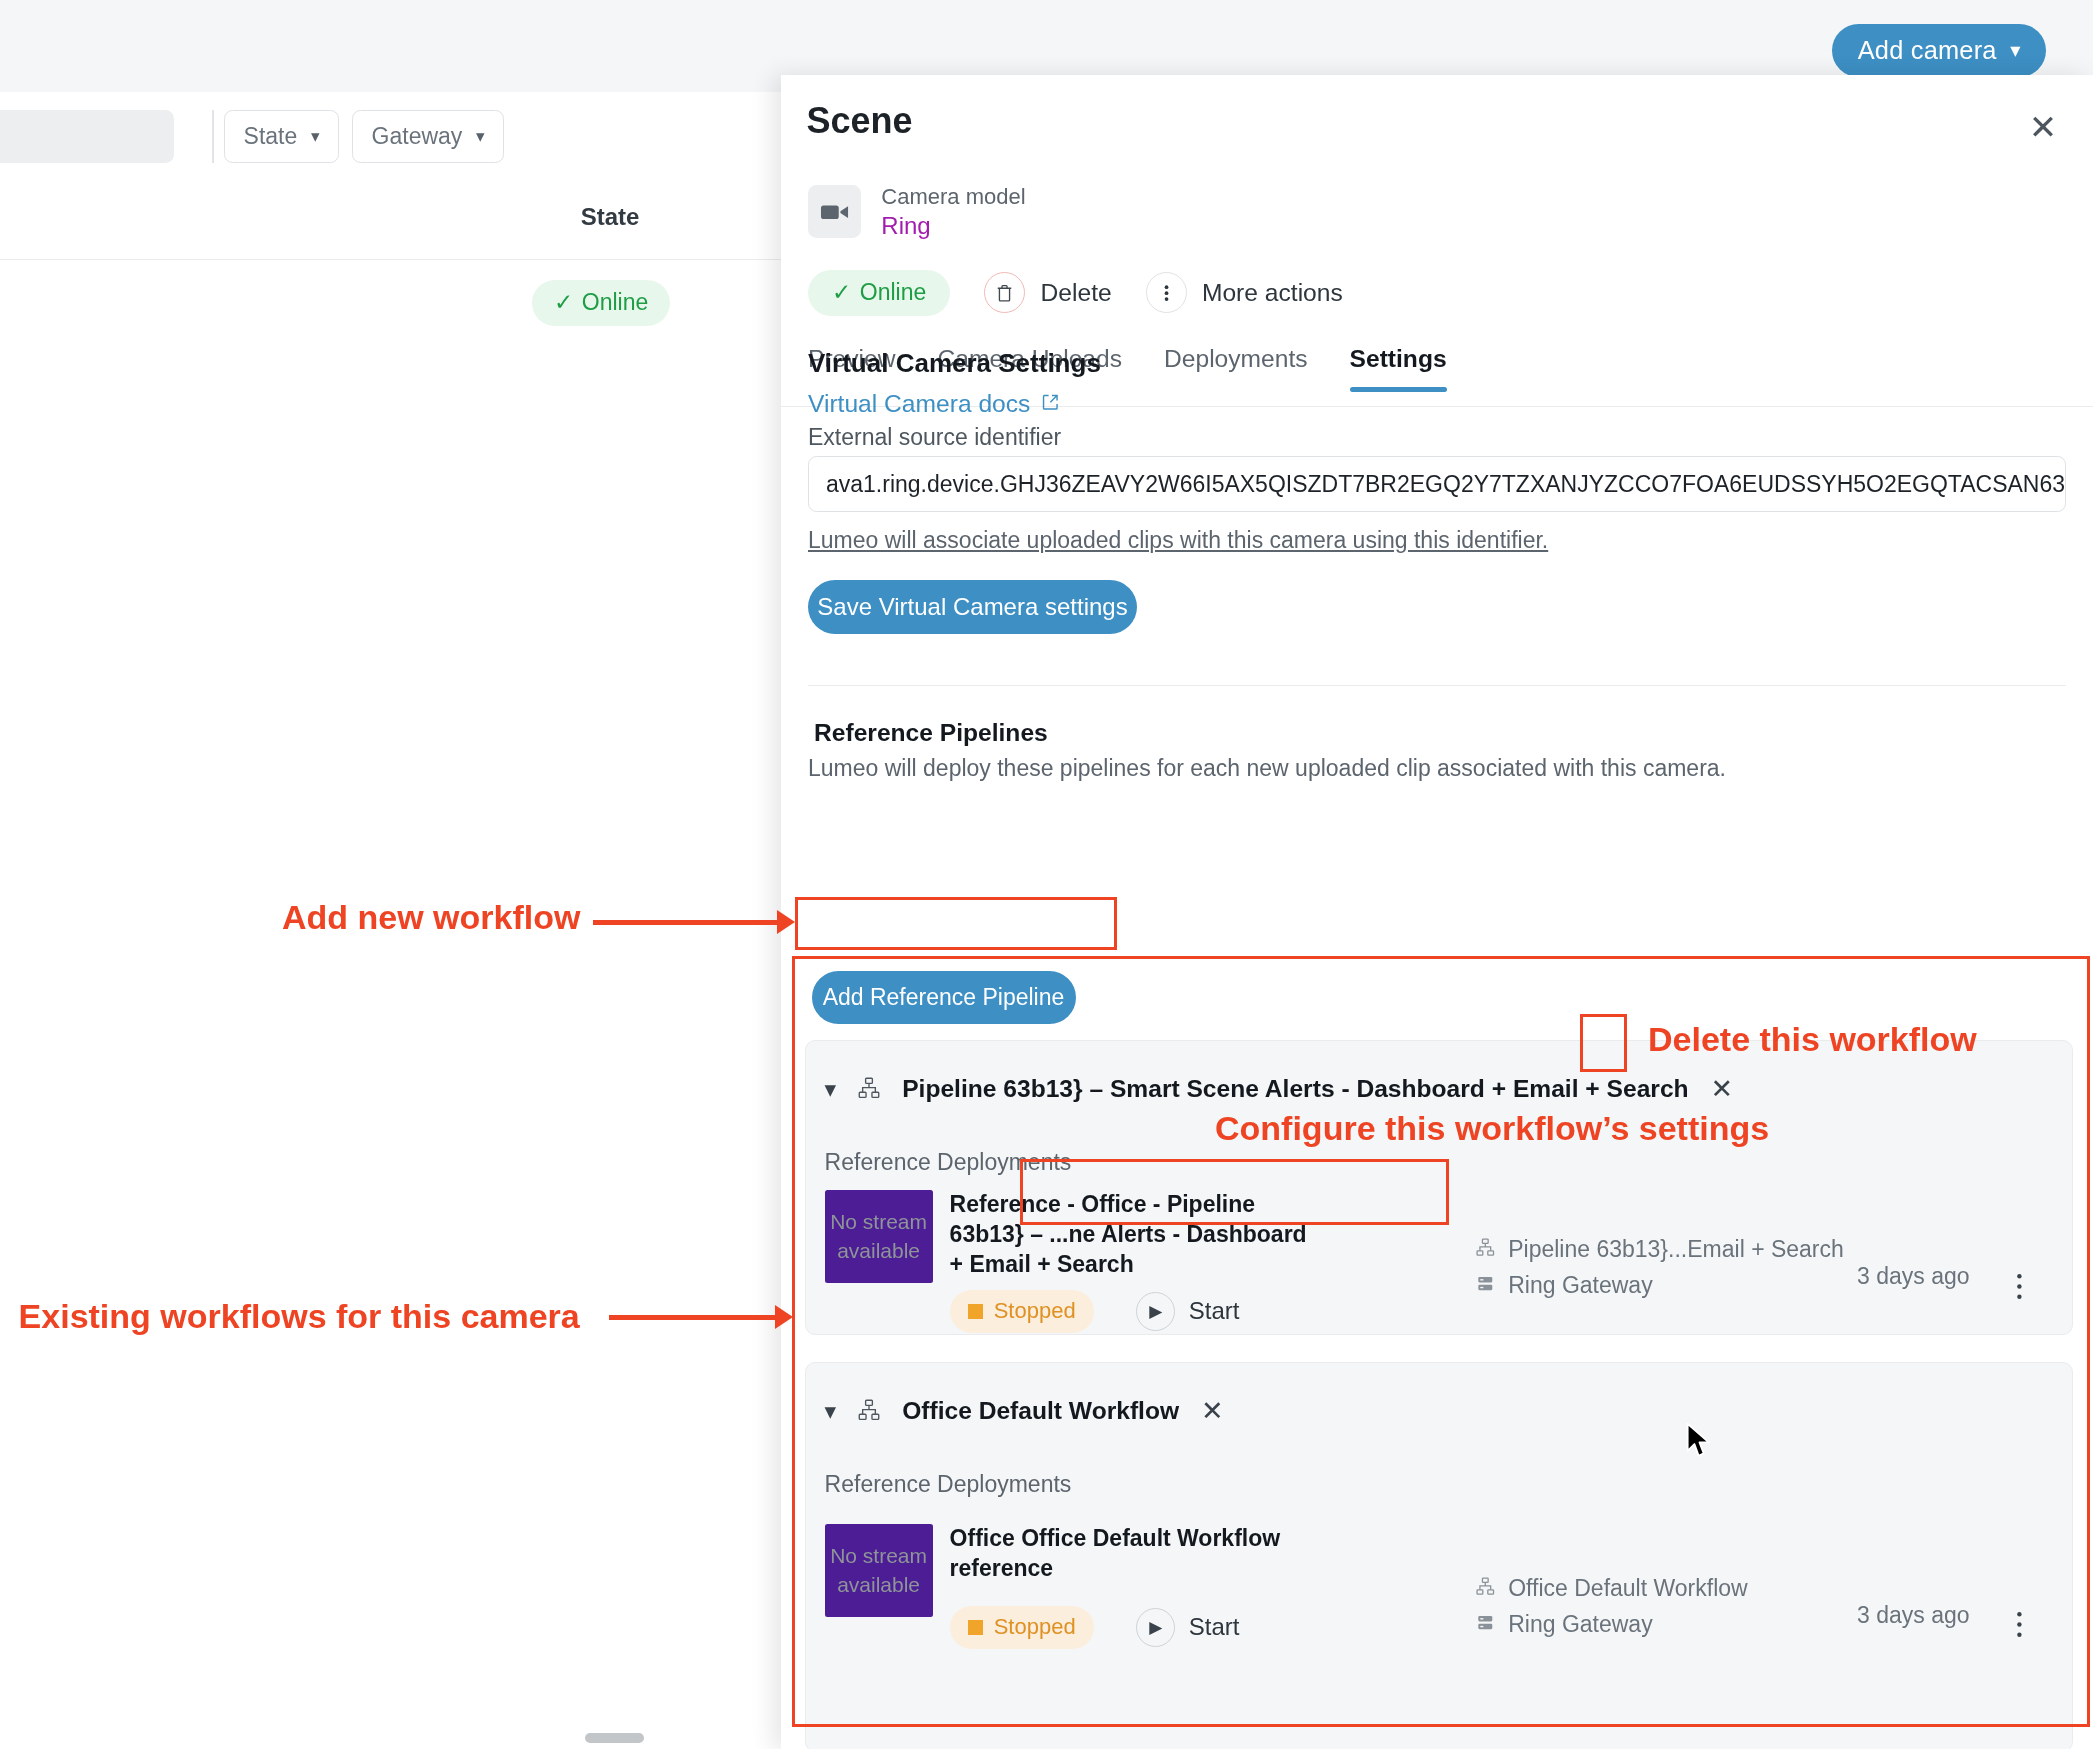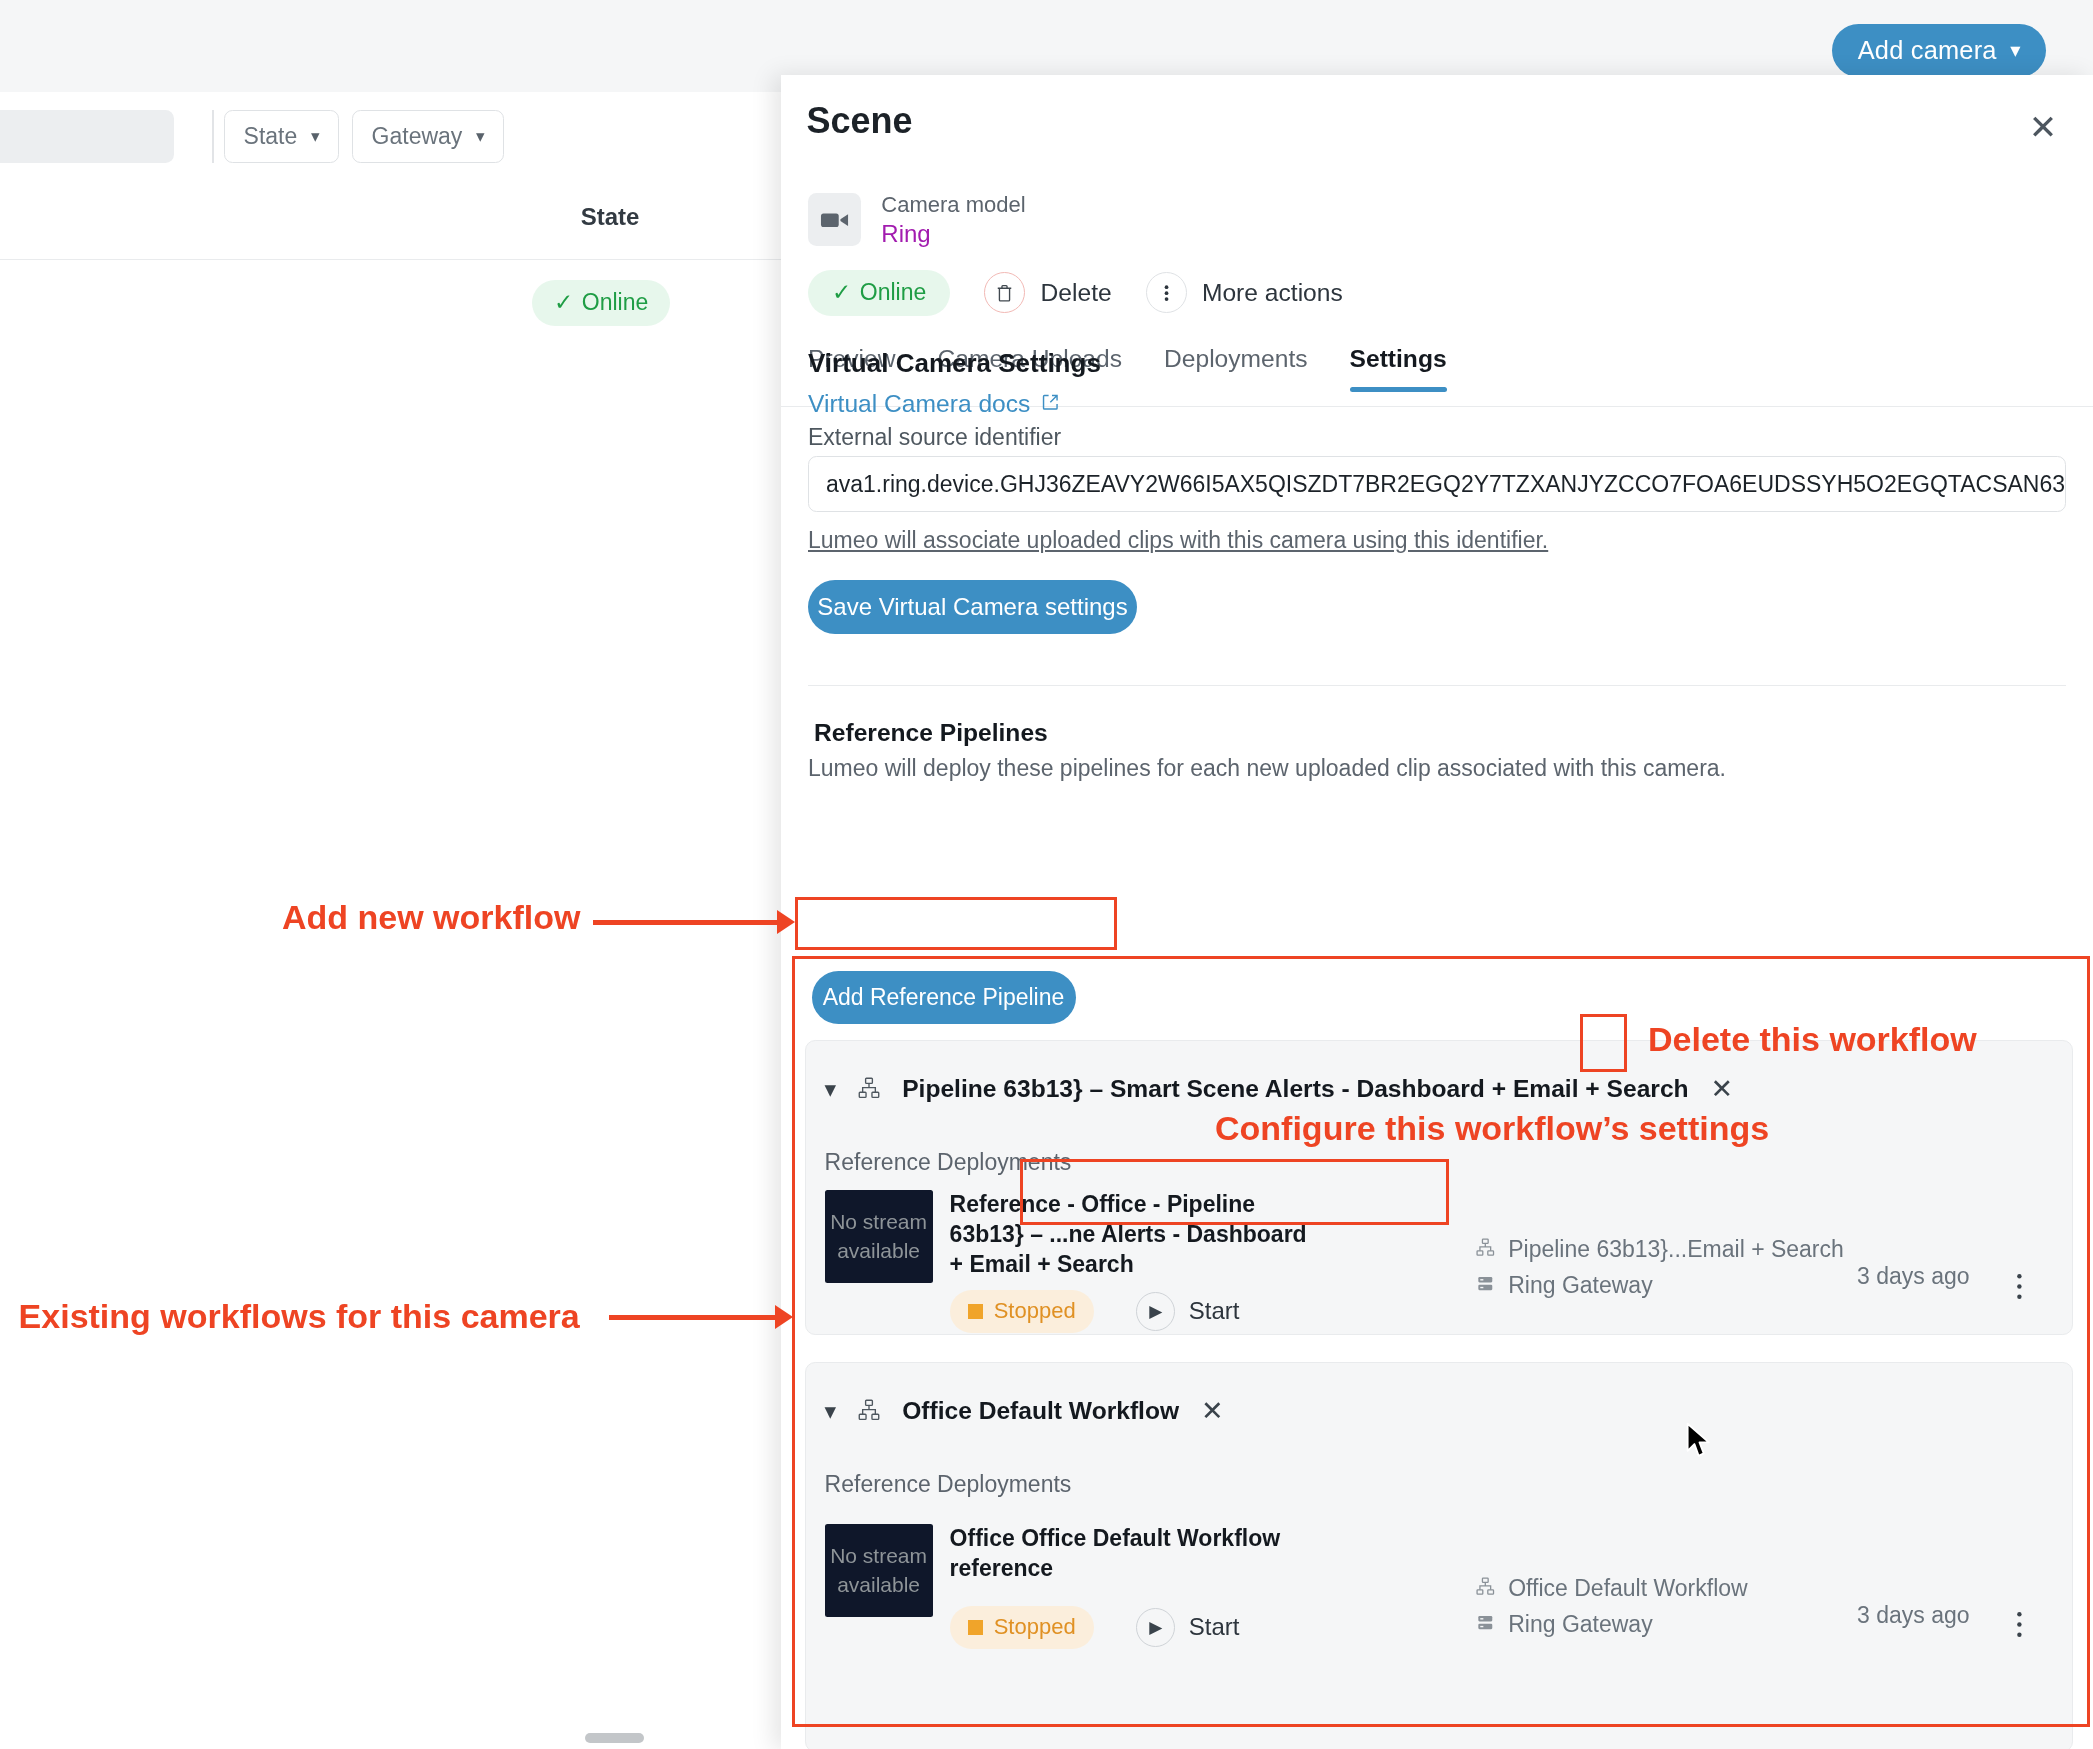--- a/index.html
+++ b/index.html
@@ -82,21 +82,21 @@
     font-size: 36px; font-weight: bold; color: #1c2228;
   }
   .panel-close {
     position: absolute; right: 27px; top: 29px;
     width: 46px; height: 46px; display: flex; align-items: center;
     justify-content: center; cursor: pointer; color: #4d565f; font-size: 34px;
     line-height: 1; font-weight: 300;
   }
 
   .model-row {
-    position: absolute; left: 27px; top: 116px;
+    position: absolute; left: 27px; top: 108px;
     display: flex; align-items: center; gap: 20.3px;
   }
   .model-icon {
     width: 53px; height: 53px; border-radius: 8.5px; background: #eceef0;
     display: flex; align-items: center; justify-content: center;
   }
   .model-label { font-size: 22px; color: #5c646d; line-height: 1.25; }
   .model-value { font-size: 24px; color: #a21caf; font-weight: normal; line-height: 1.25; }
 
   .actions-row {
@@ -188,21 +188,21 @@
 
   .wf-head { position: absolute; left: 18.6px; top: 34px; display: flex; align-items: center; gap: 22px; }
   .wf-chev { color: #3a434b; font-size: 23px; cursor: pointer; }
   .wf-name { font-size: 24.6px; color: #14191f; font-weight: bold; white-space: nowrap; }
   .wf-x { font-size: 27px; color: #3a434b; cursor: pointer; line-height: 1; font-weight: 300; }
 
   .ref-dep-label { position: absolute; left: 18.6px; font-size: 23px; color: #5c646d; }
 
   .dep-row { position: absolute; left: 18.6px; display: flex; align-items: flex-start; }
   .thumb {
-    width: 108px; height: 93px; background: #0f172a; border-radius: 2.5px;
+    width: 108px; height: 93px; background: #4c1d95; border-radius: 2.5px;
     color: #8e9498; font-size: 21px; display: flex; flex-direction: column;
     align-items: center; justify-content: center; line-height: 1.35; text-align: center;
   }
   .dep-mid { margin-left: 17px; width: 364px; }
   .dep-name { font-size: 23px; color: #14191f; font-weight: bold; line-height: 1.3; }
   .dep-ctrl { display: flex; align-items: center; gap: 42px; margin-top: 10.2px; }
   .stopped-pill {
     background: #fbeedc; color: #e09124; border-radius: 22px;
     padding: 8.5px 18.6px; font-size: 22px; display: flex; align-items: center; gap: 10.2px;
   }

